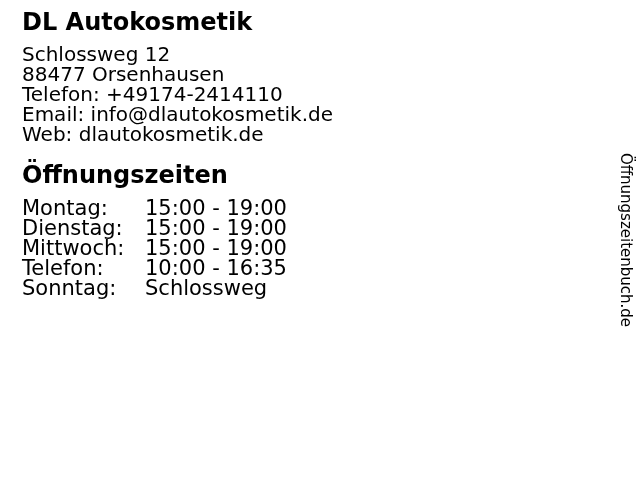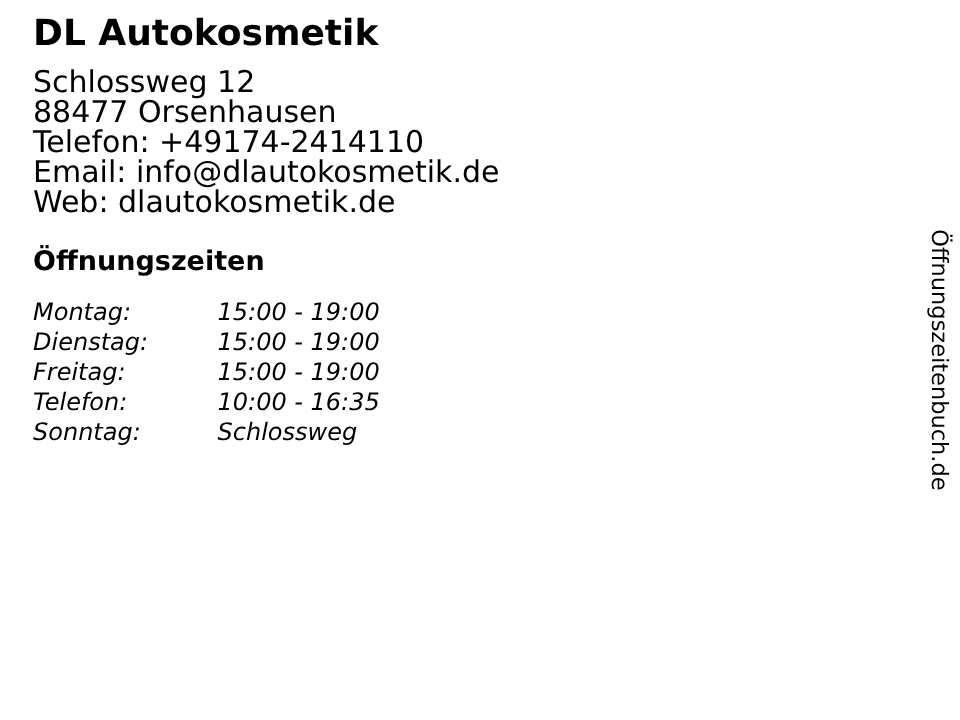--- a/index.html
+++ b/index.html
@@ -26,30 +26,29 @@
     line-height: 24px;
     font-weight: bold;
     margin: 0 0 10px 0;
   }
   .contact-line {
     font-size: 20px;
     line-height: 20px;
     white-space: nowrap;
   }
   .hours-heading {
-    font-size: 18px;
+    font-size: 24px;
     line-height: 22px;
     font-weight: bold;
     margin: 20px 0 12px 0;
   }
   table.hours {
     border-collapse: collapse;
-    font-size: 16px;
+    font-size: 21px;
     line-height: 20px;
-    font-style: italic;
   }
   table.hours td {
     padding: 0;
     vertical-align: top;
     white-space: nowrap;
   }
   table.hours td.day {
     width: 123px;
   }
   .brand-vertical {
@@ -95,21 +94,21 @@
       <tbody>
         <tr>
           <td class="day">Montag:</td>
           <td class="time">15:00 - 19:00</td>
         </tr>
         <tr>
           <td class="day">Dienstag:</td>
           <td class="time">15:00 - 19:00</td>
         </tr>
         <tr>
-          <td class="day">Freitag:</td>
+          <td class="day">Mittwoch:</td>
           <td class="time">15:00 - 19:00</td>
         </tr>
         <tr>
           <td class="day">Telefon:</td>
           <td class="time">10:00 - 16:35</td>
         </tr>
         <tr>
           <td class="day">Sonntag:</td>
           <td class="time">Schlossweg</td>
         </tr>

